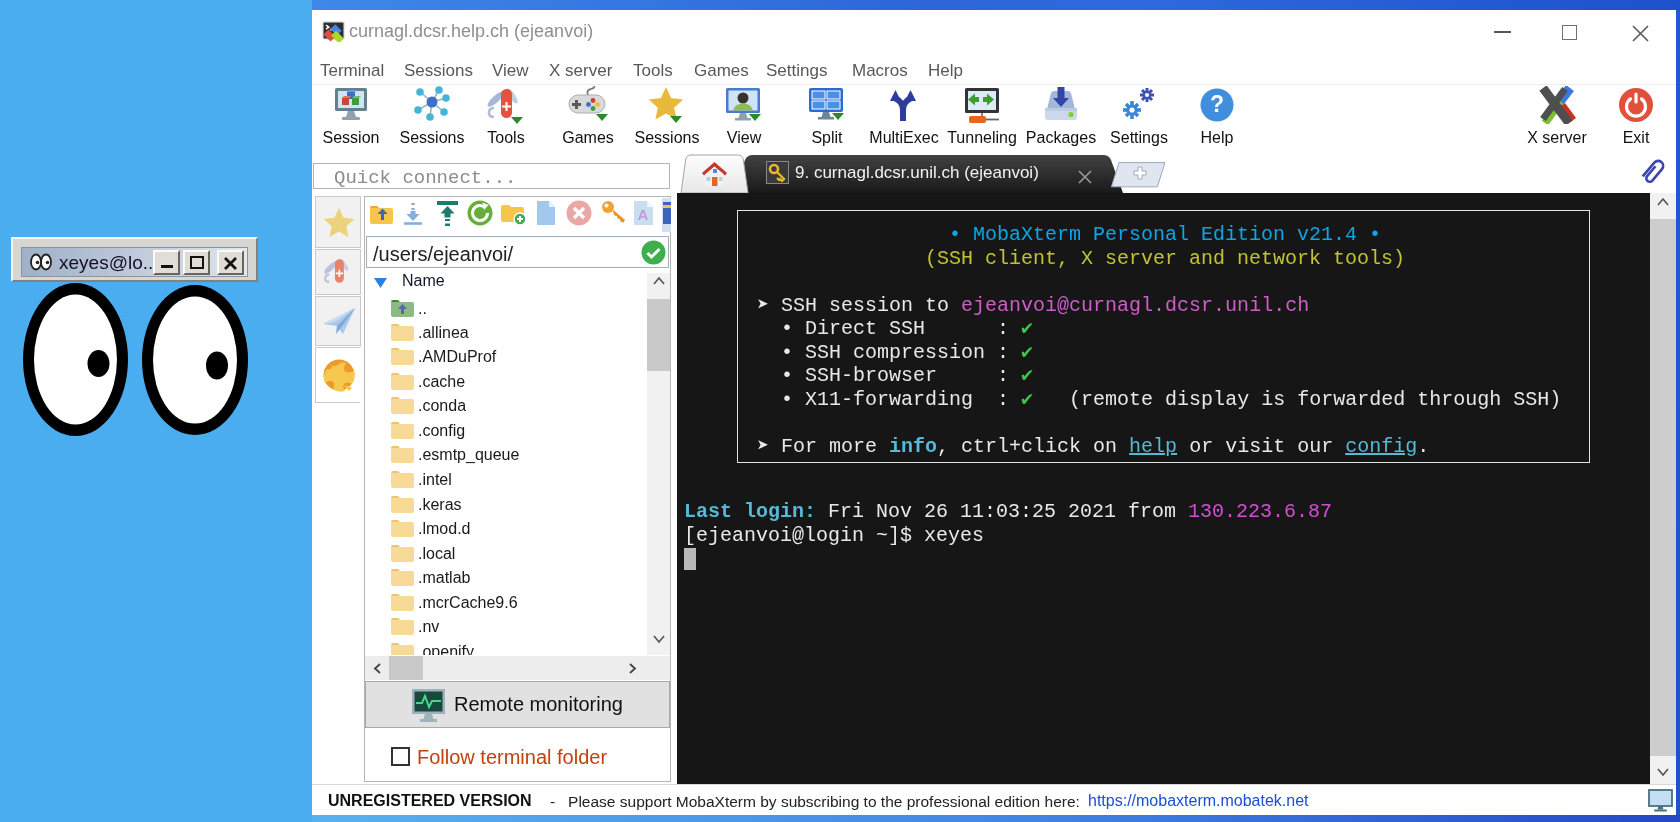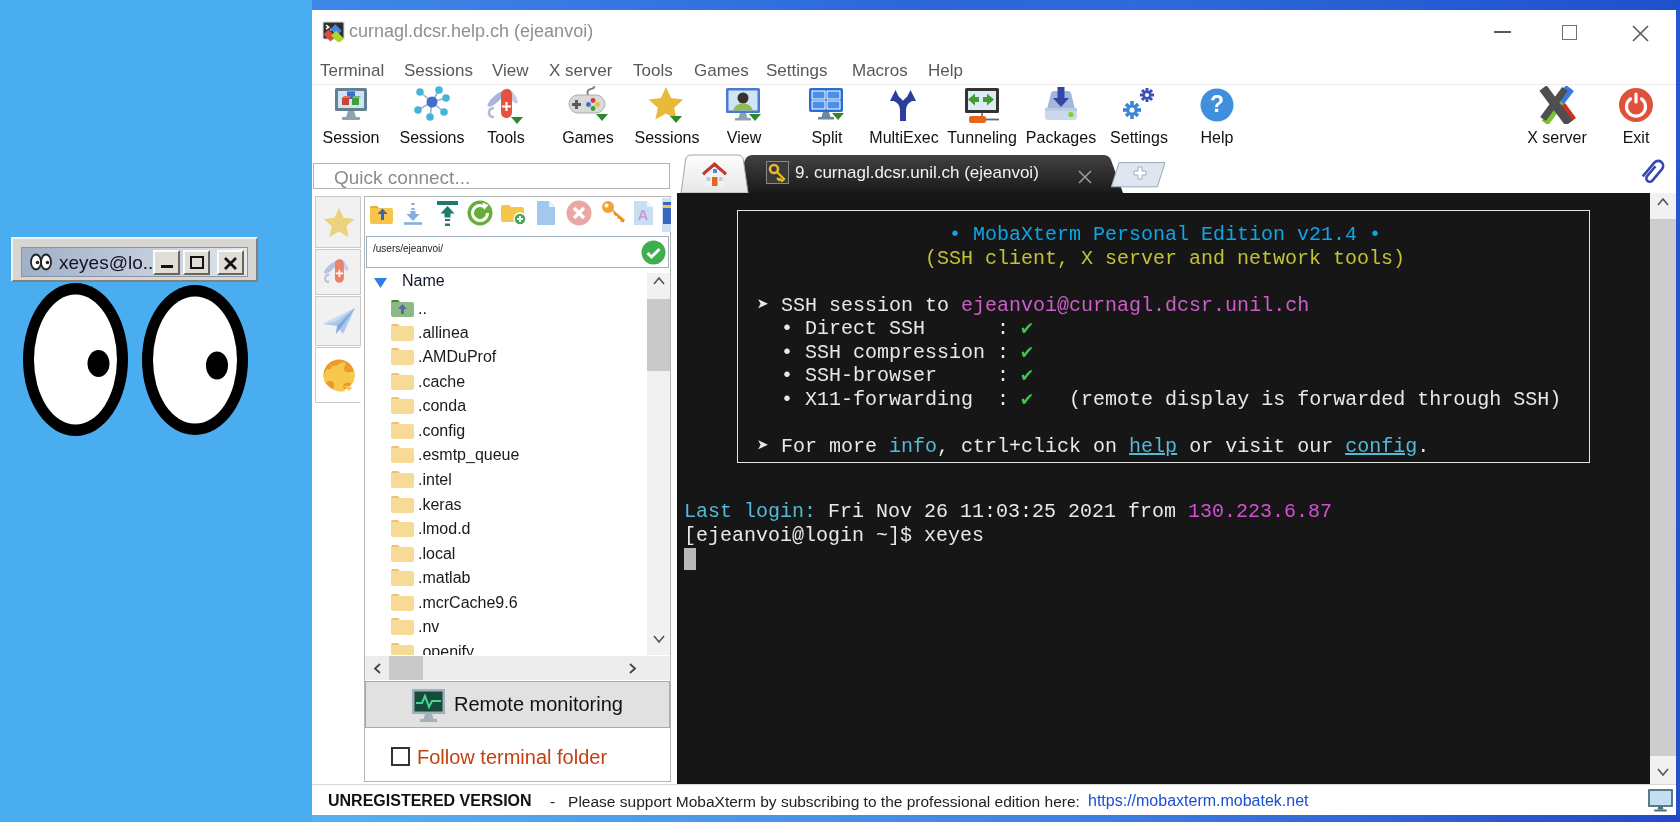--- a/index.html
+++ b/index.html
@@ -12,33 +12,33 @@
 #botstrip { left:312px; top:815px; width:1368px; height:7px; background:linear-gradient(90deg,#58b1ef,#3f82e2 55%,#2348c6); }
 
 #win { left:312px; top:10px; width:1364px; height:805px; background:#fff; }
 #title { left:37px; top:11px; font-size:18px; color:#8f8f8f; }
 .menuitem { position:absolute; top:51px; font-size:17px; color:#585858; }
 .tbitem { position:absolute; top:76px; width:100px; height:62px; text-align:center; }
 .tbitem .lbl { position:absolute; top:43px; width:100%; font-size:16px; color:#111; }
 .tbitem svg { position:absolute; left:50%; top:0; transform:translateX(-50%); }
 
 #qc { left:1px; top:153px; width:357px; height:26px; border:1px solid #b4b4b4; background:#fff; }
-#qc span { position:absolute; left:20px; top:3px; font-size:19px; color:#8d8d8d; }
+#qc span { position:absolute; left:20px; top:3px; font-size:19px; color:#8d8d8d;font-family:Liberation Mono, monospace; }
 .stab { position:absolute; left:3px; width:46px; background:#f1f1f1; border:1px solid #c9c9c9; }
 .panel { position:absolute; left:52px; top:186px; width:307px; height:586px; border:1px solid #b5b5b5; background:#fff; }
 .ficon { position:absolute; top:3px; }
 #path { position:absolute; left:1px; top:39px; width:303px; height:32px; border:1px solid #9fb0be; background:#fff; }
-#path span { position:absolute; left:6px; top:6px; font-size:10px; color:#222; }
+#path span { position:absolute; left:6px; top:6px; font-size:20px; color:#222; }
 .frow { position:absolute; left:26px; font-size:16px; color:#1a1a1a; white-space:nowrap; }
 .frow svg { vertical-align:-4px; margin-right:4px; }
 
 #term { left:365px; top:183px; width:973px; height:591px; background:#161616; }
 #term pre { font-family:"Liberation Mono", monospace; font-size:20px; line-height:23.5px; color:#e8e8e8; position:absolute; }
 #banner { position:absolute; left:60px; top:17px; width:853px; height:253px; border:1px solid #e3e3e3; }
-.grn { color:#0ea5e9; } .yel { color:#c2c233; } .mag { color:#cd5ec9; } .cyn { color:#53bad8; }
+.grn { color:#0ea5e9; } .yel { color:#c2c233; } .mag { color:#cd5ec9; } .cyn { color:#53bad8;font-weight:bold; }
 .chk { color:#3dc44c; } .lnk { color:#53bad8; text-decoration:underline; }
 
 #rsb { left:1338px; top:183px; width:26px; height:591px; background:#f1f1f1; }
 
 #status { left:0; top:774px; width:1364px; height:18px; background:#fff; border-top:1px solid #d8d8d8; font-size:16px; }
 
 #xw { left:11px; top:237px; width:247px; height:45px; background:#d8d6d1; border-top:2px solid #f5f5f3; border-left:2px solid #f5f5f3; border-right:2px solid #83817a; border-bottom:2px solid #83817a; }
 #xtb { position:absolute; left:8px; top:8px; right:8px; bottom:3px; background:linear-gradient(90deg,#9fb0c8,#cfd6e2 75%,#e4e8ee); border:1px solid #8a94a4; }
 .xbtn { position:absolute; top:2px; width:27px; height:25px; background:#e0ddd7; border-top:2px solid #fbfbf9; border-left:2px solid #fbfbf9; border-right:2px solid #67655c; border-bottom:2px solid #67655c; text-align:center; }
 </style>

